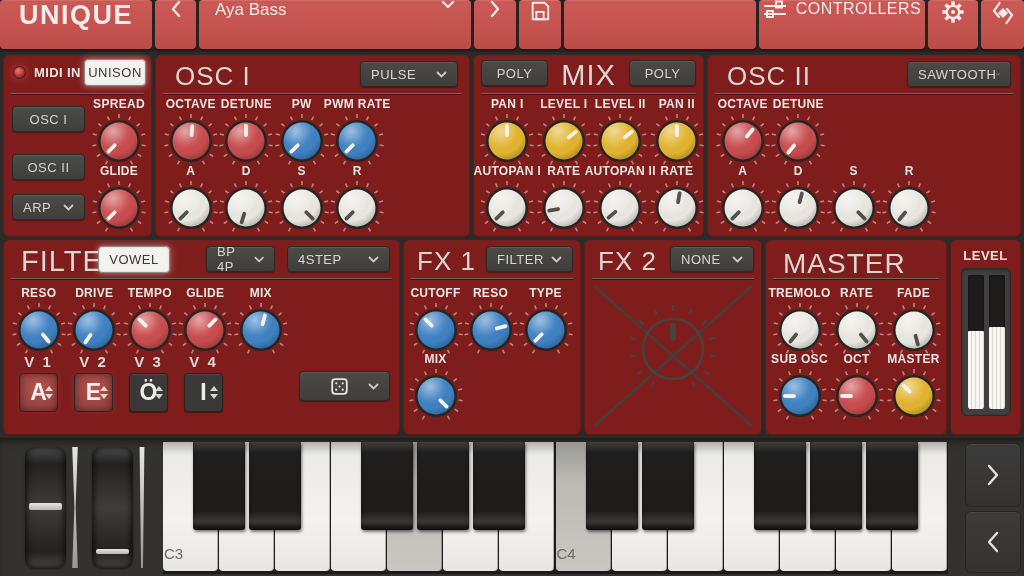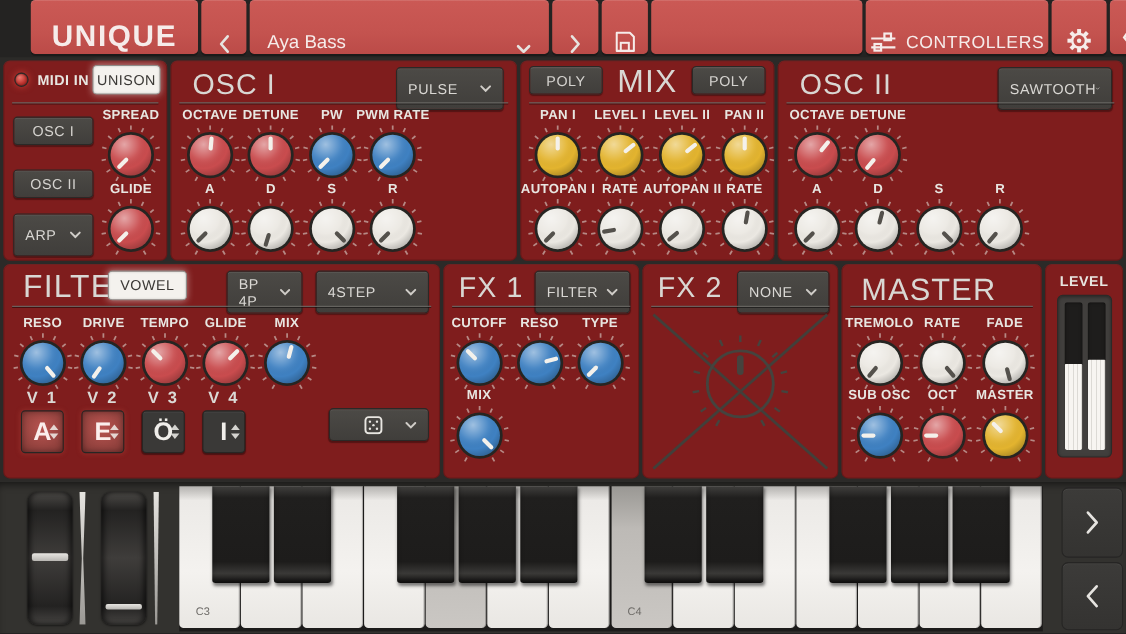--- a/index.html
+++ b/index.html
@@ -3,40 +3,40 @@
 <meta charset="utf-8">
 <style>
   html,body{margin:0;padding:0;background:#222120;}
   *{box-sizing:border-box;}
   #app{position:relative;width:1024px;height:576px;background:#2b2a28;overflow:hidden;
        font-family:"Liberation Sans","DejaVu Sans",sans-serif;-webkit-font-smoothing:antialiased;}
 
   
   #topbar{position:absolute;left:0;top:0;width:1024px;height:52px;background:#242322;}
   .seg{position:absolute;top:0;height:49px;background:linear-gradient(180deg,#cb5955 0%,#c4534f 60%,#bb4b48 100%);
-       border-radius:4px;display:flex;align-items:flex-end;justify-content:center;color:#f6ecea;
-       box-shadow:inset 0 1px 0 rgba(255,255,255,.12), 0 2px 0 rgba(0,0,0,.25);margin-left:28px;}
+       border-radius:4px;display:flex;align-items:flex-start;justify-content:center;color:#f6ecea;
+       box-shadow:inset 0 1px 0 rgba(255,255,255,.12), 0 2px 0 rgba(0,0,0,.25);}
   .logo{left:0;width:152px;font-size:27px;font-weight:bold;letter-spacing:1.5px;}
   .nav-prev{left:155px;width:41px;}
   .preset{left:199px;width:272px;justify-content:space-between;padding:0 16px;font-size:17px;}
   .nav-next{left:474px;width:42px;}
   .save{left:519px;width:42px;}
   .blank-seg{left:564px;width:192px;}
   .controllers{left:759px;width:166px;font-size:16px;letter-spacing:.5px;gap:9px;}
   .gearseg{left:928px;width:50px;}
   .brandseg{left:981px;width:43px;}
   .seg svg{display:block;}
 
   
   .panel{position:absolute;background:#7f1d1d;border-radius:6px;
          box-shadow:inset 0 1px 0 rgba(255,255,255,.05), inset 0 0 0 1px rgba(0,0,0,.18);}
   .sec-title{position:absolute;color:#d9d7d3;font-size:26px;letter-spacing:1px;}
   .divider{position:absolute;height:1px;background:#6a6864;box-shadow:0 1px 0 rgba(0,0,0,.45);}
 
-  .dd{height:39px;background:linear-gradient(180deg,#4c4a46,#403e3b);border:1px solid #2a2927;border-radius:4px;
+  .dd{height:26px;background:linear-gradient(180deg,#4c4a46,#403e3b);border:1px solid #2a2927;border-radius:4px;
       display:flex;align-items:center;justify-content:space-between;padding:0 10px;color:#d9d7d3;font-size:13px;
       letter-spacing:.5px;box-shadow:inset 0 1px 0 rgba(255,255,255,.09),0 1px 1px rgba(0,0,0,.35);cursor:pointer;}
   .btn{height:26px;background:linear-gradient(180deg,#4c4a46,#403e3b);border:1px solid #2a2927;border-radius:4px;
        display:flex;align-items:center;justify-content:center;color:#d4d2ce;font-size:13px;letter-spacing:.5px;
        box-shadow:inset 0 1px 0 rgba(255,255,255,.09),0 1px 1px rgba(0,0,0,.35);cursor:pointer;}
   .btn.active{background:#f4f2ee;color:#3b3936;border-color:#8e8c88;
        box-shadow:0 0 7px rgba(255,255,255,.45), inset 0 0 2px rgba(0,0,0,.2);}
 
   .knob-row{position:absolute;display:flex;}
   .kcell{display:flex;flex-direction:column;align-items:center;}
@@ -76,21 +76,21 @@
   .wheel .wline{position:absolute;left:4px;right:4px;height:7px;border-radius:2px;
          background:linear-gradient(180deg,#e8e6e2,#b8b6b2);}
   .wind{position:absolute;width:8px;height:121px;background:linear-gradient(180deg,#e6e4e0,#9a9894);}
   .wind.hourglass{clip-path:polygon(15% 0,85% 0,58% 50%,85% 100%,15% 100%,42% 50%);}
   .wind.taper{clip-path:polygon(20% 0,80% 0,62% 100%,38% 100%);}
   #keys{position:absolute;left:163px;top:4px;width:785px;height:132px;background:#1c1b1a;}
   .wkey{position:absolute;top:0;height:129px;border-radius:0 0 4px 4px;cursor:pointer;
         background:linear-gradient(180deg,#b3b1ae 0%,#eceae7 10%,#f4f2ef 60%,#e9e7e3 100%);
         box-shadow:inset -1px 0 0 rgba(0,0,0,.25);}
   .wkey.pressed{background:linear-gradient(180deg,#9a9894 0%,#bdbab6 30%,#cac7c3 100%);}
-  .wkey .klab{position:absolute;left:15px;bottom:9px;font-size:10px;color:#6d6b67;}
+  .wkey .klab{position:absolute;left:1px;bottom:9px;font-size:15px;color:#6d6b67;}
   .bkey{position:absolute;top:0;height:88px;border-radius:0 0 3px 3px;cursor:pointer;
         background:linear-gradient(180deg,#403f3d 0%,#201f1e 12%,#1d1c1b 78%,#3a3937 90%,#161514 100%);
         box-shadow:inset 0 -3px 4px rgba(0,0,0,.4),1px 2px 3px rgba(0,0,0,.5);}
   .oct-btn{position:absolute;left:965px;width:56px;border-radius:6px;background:linear-gradient(180deg,#3c3b39,#343331);
         border:1px solid #262524;display:flex;align-items:center;justify-content:center;cursor:pointer;
         box-shadow:inset 0 1px 0 rgba(255,255,255,.06);}
   .chev-stroke{stroke:#e6e4e0;stroke-width:2.4;fill:none;stroke-linecap:round;stroke-linejoin:round;}
 </style>
 </head>
 <body>

